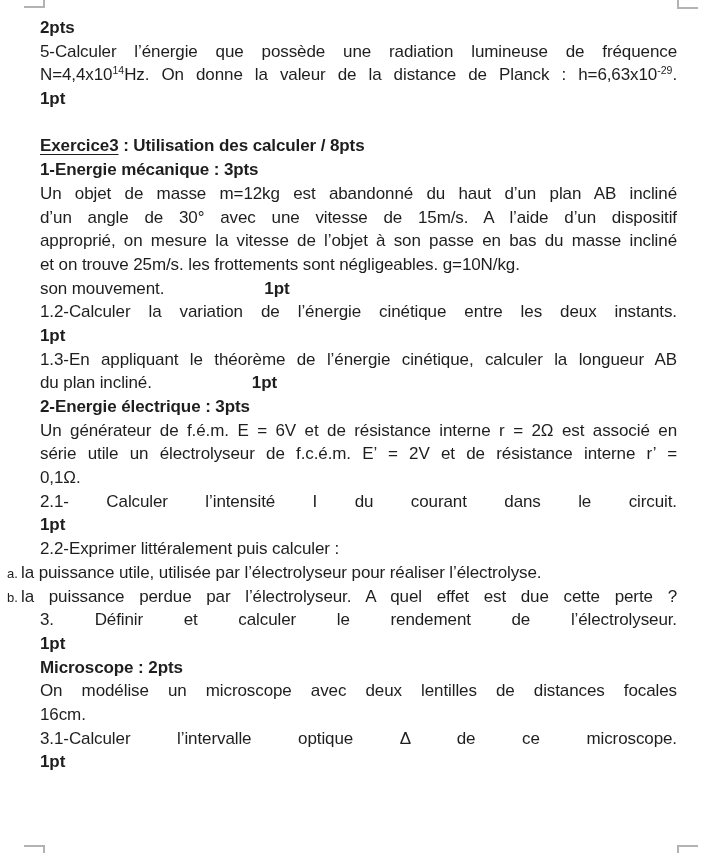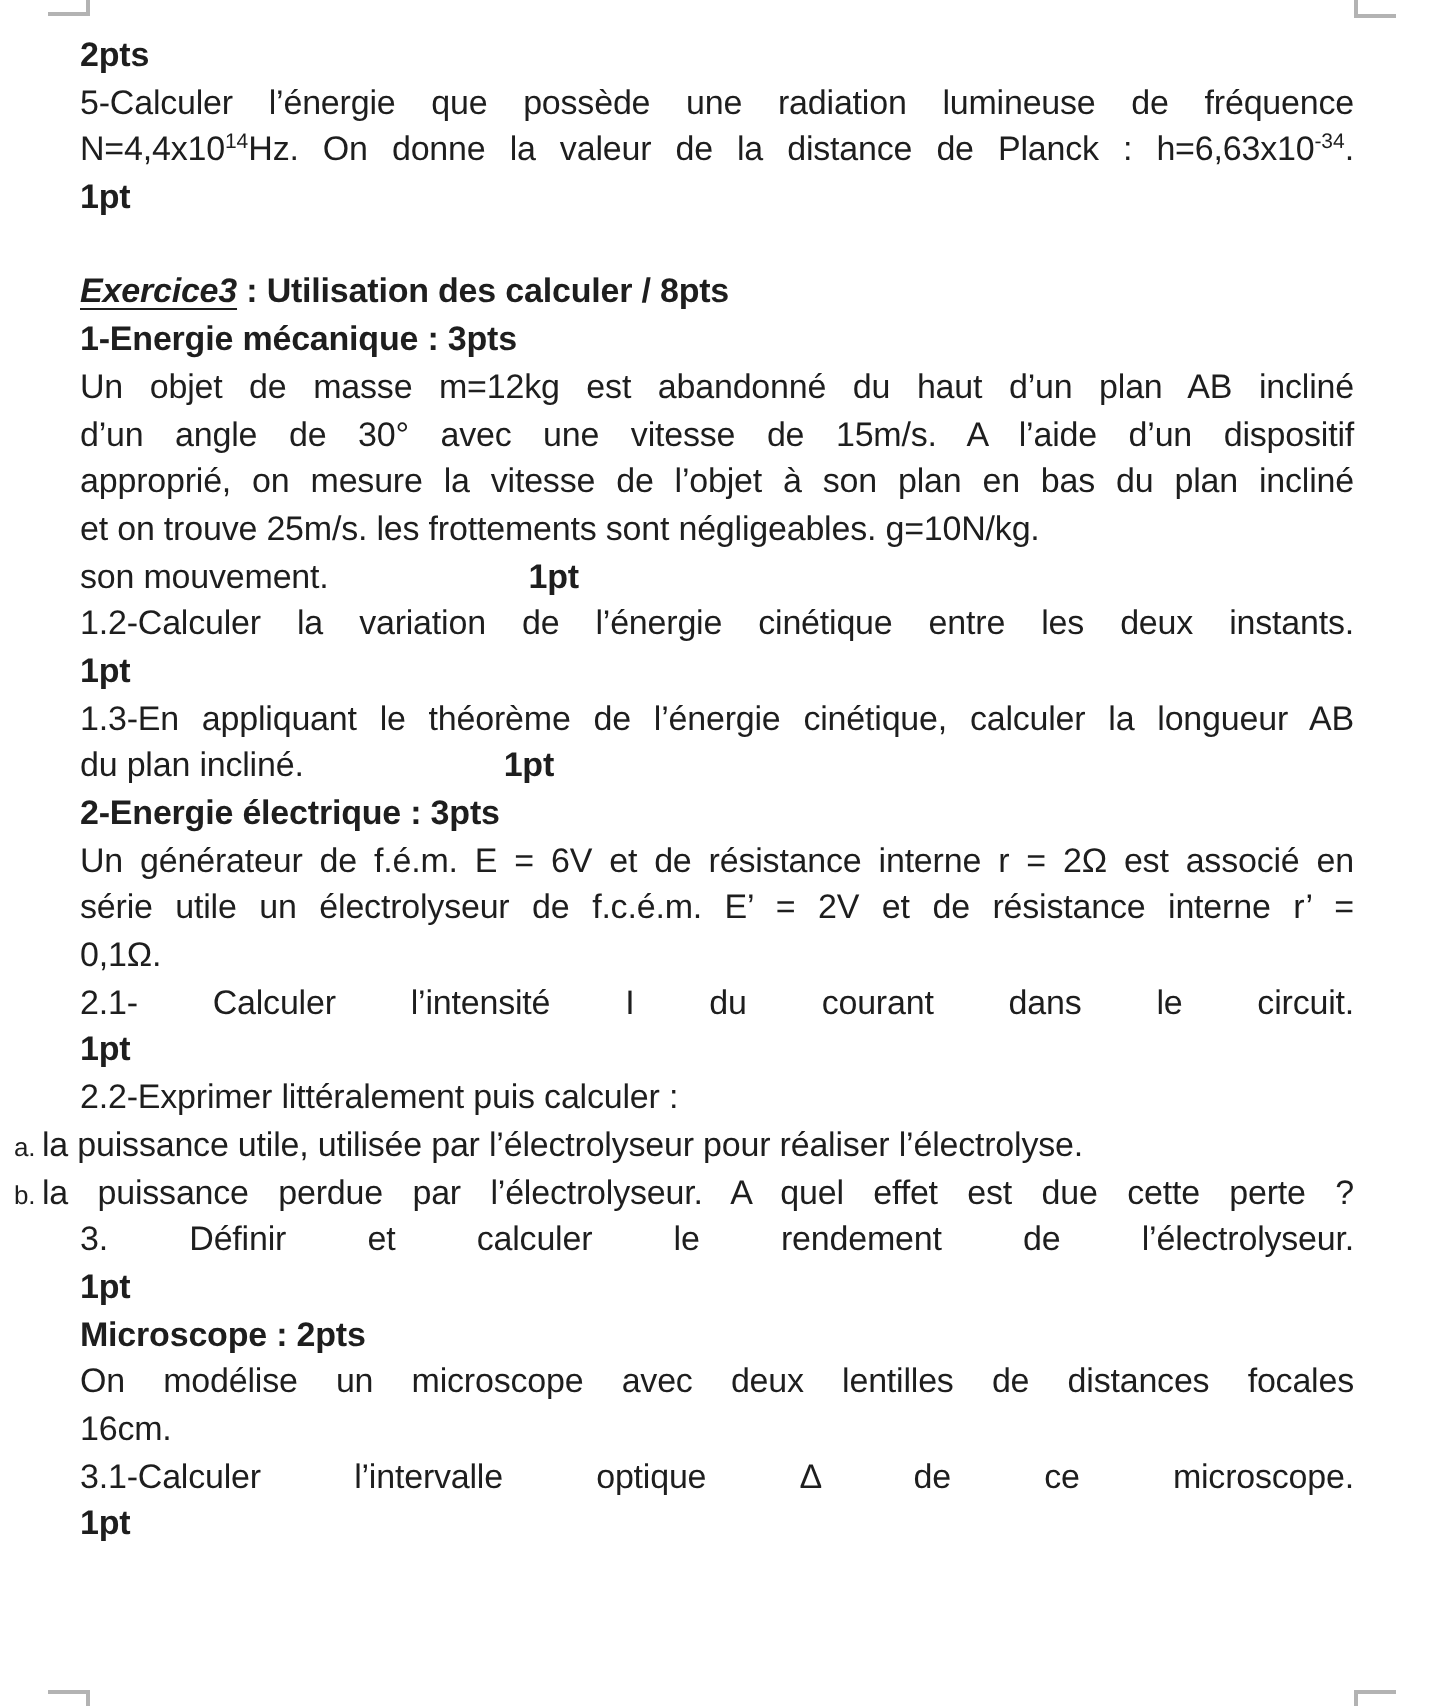--- a/index.html
+++ b/index.html
@@ -21,21 +21,21 @@
   .line{
     position:relative;
     height:23.7px;
     line-height:23.7px;
     font-size:17px;
     letter-spacing:-0.1px;
   }
   .line.j{text-align:justify;text-align-last:justify;}
   .line.blank{height:23.7px;}
   .b{font-weight:bold;}
-  .u{text-decoration:underline;text-underline-offset:3px;font-style:italic;}
+  .u{text-decoration:underline;text-underline-offset:3px;}
   .sup{font-size:10.5px;position:relative;top:-6px;letter-spacing:0;}
   .sub{font-size:10.5px;position:relative;top:3px;letter-spacing:0;}
   .outdent{margin-left:-19px;}
   .marker{
     position:absolute;left:-14px;top:1px;
     font-size:13px;line-height:23.7px;font-weight:normal;
   }
   
   .mk{position:absolute;background:#b3b3b3;}
   .mk.tl-h{left:24px;top:6px;width:20px;height:2px;}
@@ -47,28 +47,28 @@
   .mk.br-h{left:678px;top:845px;width:20px;height:2px;}
   .mk.br-v{left:677px;top:845px;width:2px;height:8px;}
 </style>
 </head>
 <body>
 
 <div class="page">
   <div class="content">
       <div class="line b"><span class="seg">2pts</span></div>
       <div class="line j"><span class="seg">5-Calculer l’énergie que possède une radiation lumineuse de fréquence</span></div>
-      <div class="line j"><span class="seg">N=4,4x10</span><span class="seg sup">14</span><span class="seg">Hz. On donne la valeur de la distance de Planck : h=6,63x10</span><span class="seg sup">-34</span><span class="seg">.</span></div>
+      <div class="line j"><span class="seg">N=4,4x10</span><span class="seg sup">14</span><span class="seg">Hz. On donne la valeur de la distance de Planck : h=6,63x10</span><span class="seg sup">-29</span><span class="seg">.</span></div>
       <div class="line b"><span class="seg">1pt</span></div>
       <div class="line blank"></div>
       <div class="line b"><span class="seg u">Exercice3</span><span class="seg"> : Utilisation des calculer / 8pts</span></div>
       <div class="line b"><span class="seg">1-Energie mécanique : 3pts</span></div>
       <div class="line j"><span class="seg">Un objet de masse m=12kg est abandonné du haut d’un plan AB incliné</span></div>
       <div class="line j"><span class="seg">d’un angle de 30° avec une vitesse de 15m/s. A l’aide d’un dispositif</span></div>
-      <div class="line j"><span class="seg">approprié, on mesure la vitesse de l’objet à son plan en bas du plan incliné</span></div>
+      <div class="line j"><span class="seg">approprié, on mesure la vitesse de l’objet à son passe en bas du masse incliné</span></div>
       <div class="line"><span class="seg">et on trouve 25m/s. les frottements sont négligeables. g=10N/kg.</span></div>
       <div class="line"><span class="seg">son mouvement.</span><span class="seg b" style="margin-left: 100px;">1pt</span></div>
       <div class="line j"><span class="seg">1.2-Calculer la variation de l’énergie cinétique entre les deux instants.</span></div>
       <div class="line b"><span class="seg">1pt</span></div>
       <div class="line j"><span class="seg">1.3-En appliquant le théorème de l’énergie cinétique, calculer la longueur AB</span></div>
       <div class="line"><span class="seg">du plan incliné.</span><span class="seg b" style="margin-left: 100px;">1pt</span></div>
       <div class="line b"><span class="seg">2-Energie électrique : 3pts</span></div>
       <div class="line j"><span class="seg">Un générateur de f.é.m. E = 6V et de résistance interne r = 2Ω est associé en</span></div>
       <div class="line j"><span class="seg">série utile un électrolyseur de f.c.é.m. E’ = 2V et de résistance interne r’ =</span></div>
       <div class="line"><span class="seg">0,1Ω.</span></div>

